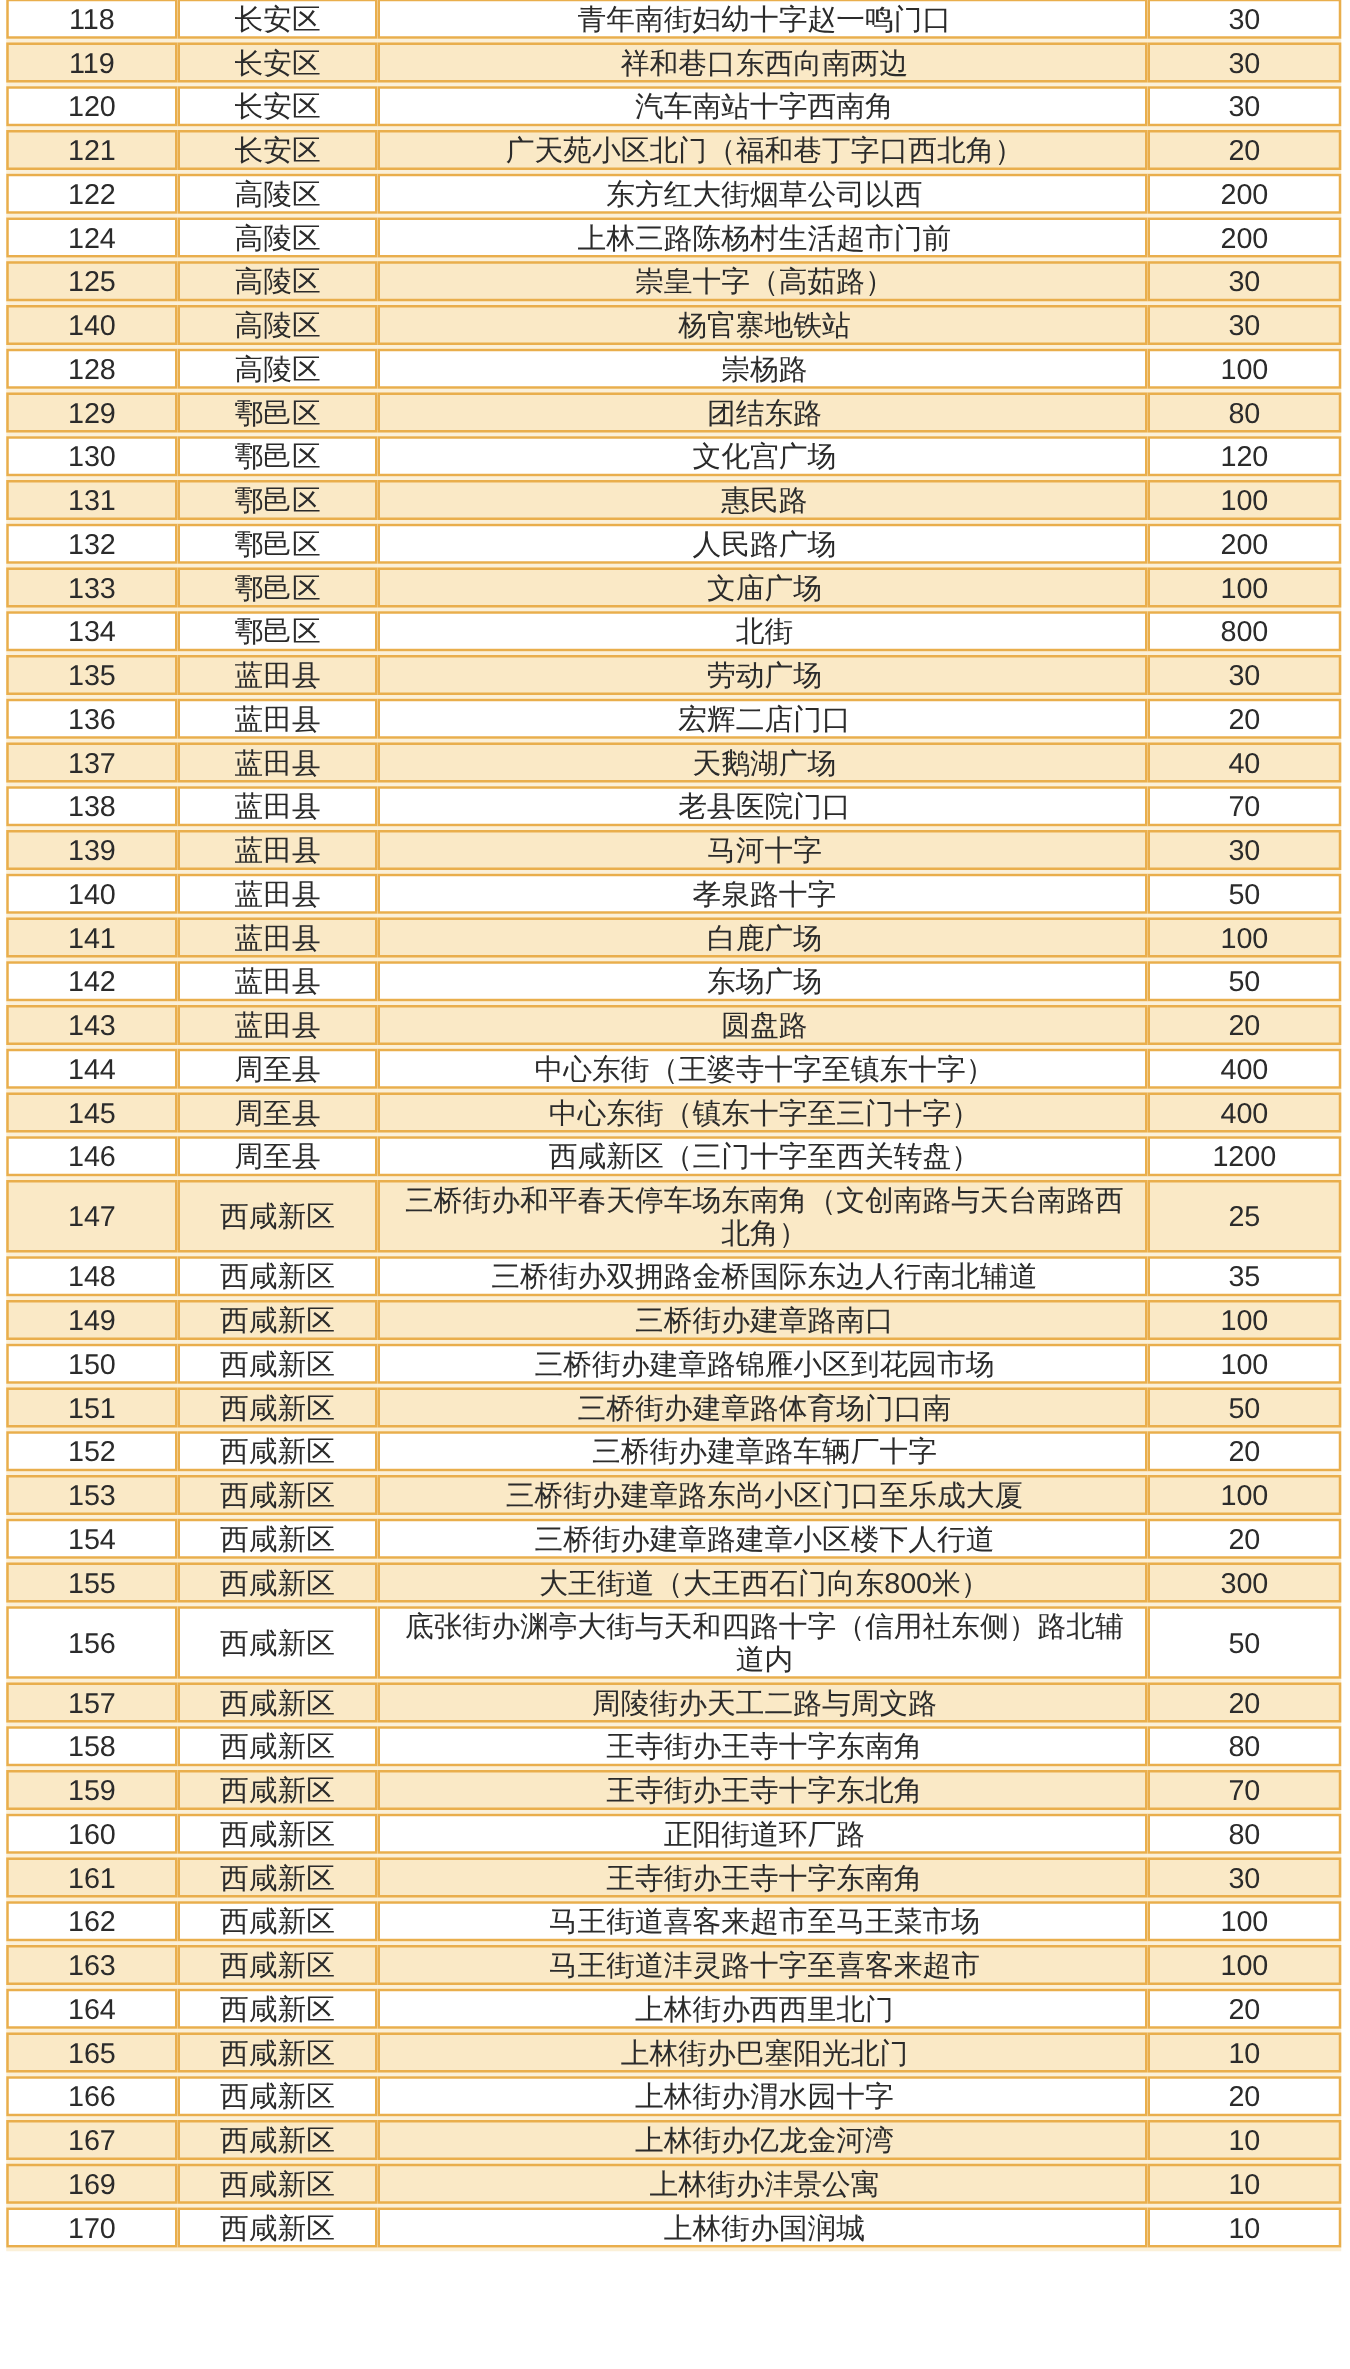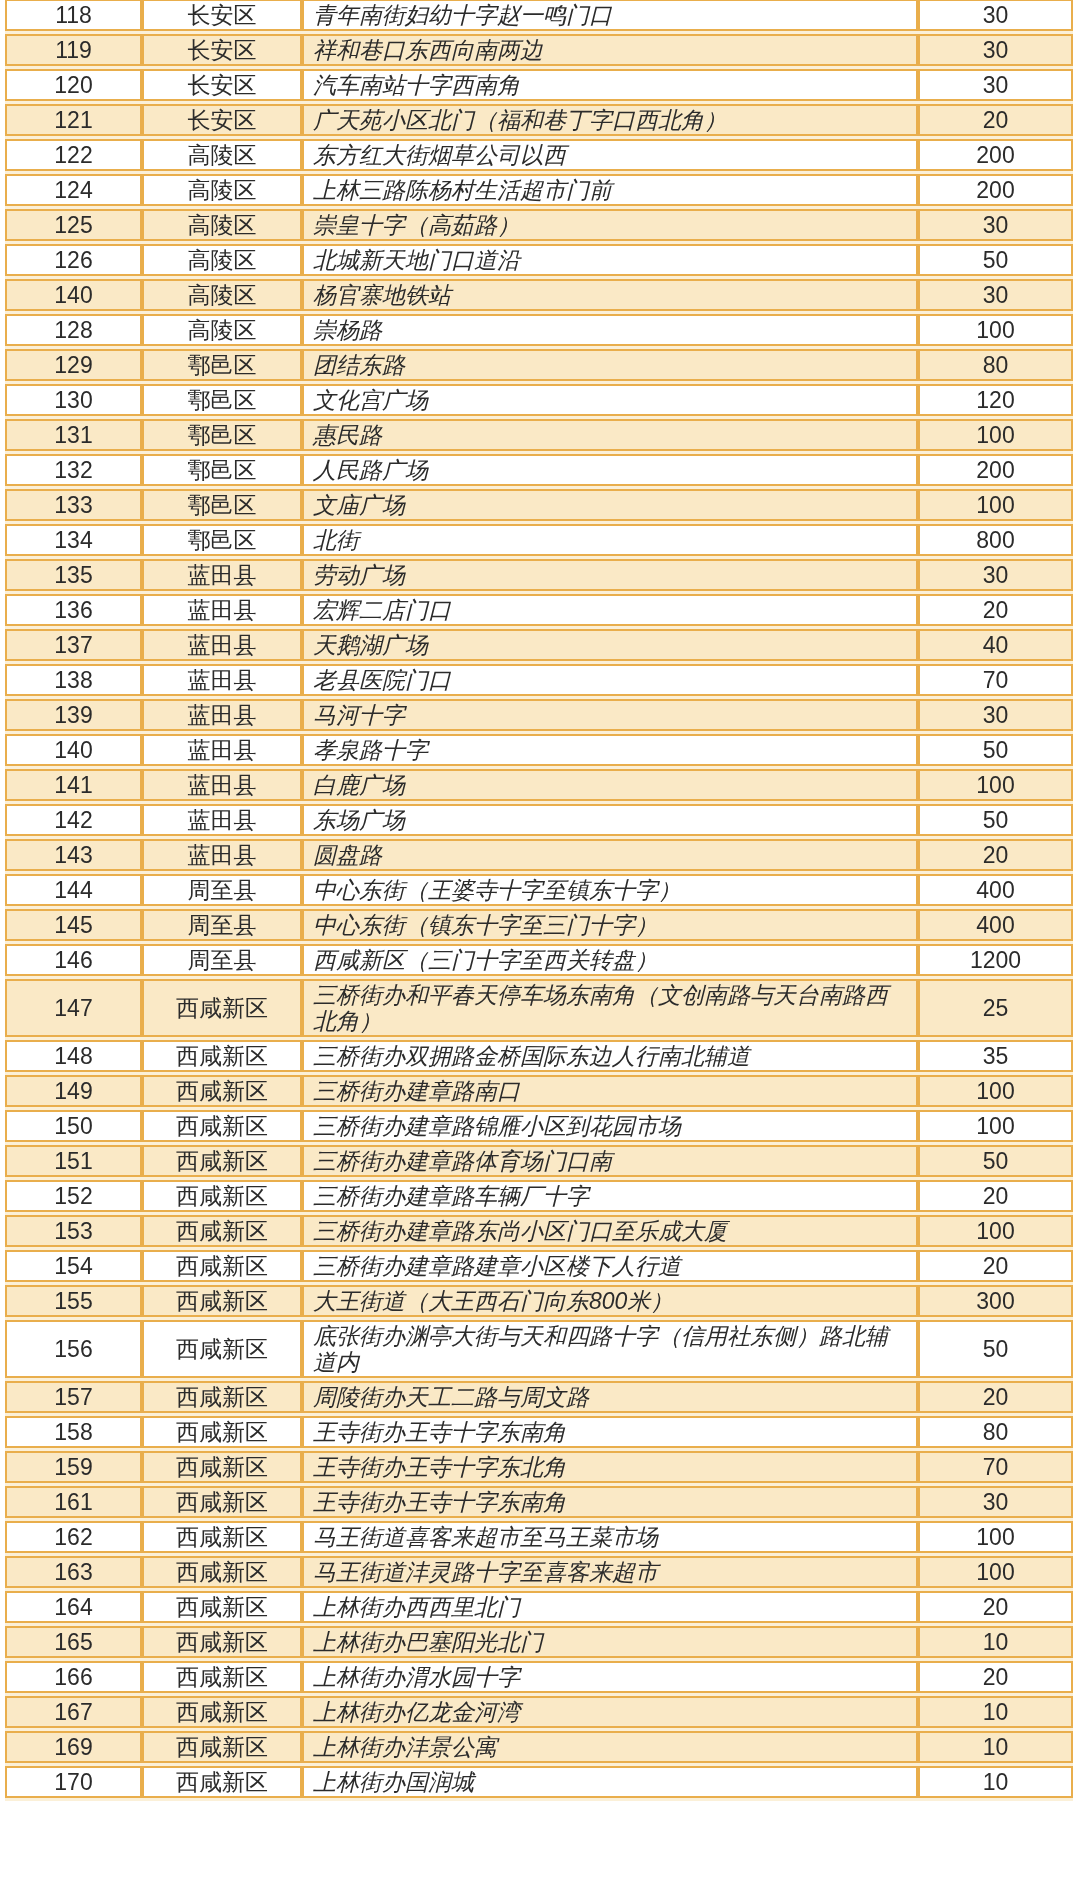--- a/index.html
+++ b/index.html
@@ -33,24 +33,23 @@
     background: #ffffff;
     word-break: break-all;
   }
   tr.row-alt td {
     background: #fae9c6;
   }
   td.col-index, td.col-district, td.col-count {
     text-align: center;
   }
   td.col-location {
-    text-align: left;
+    text-align: center;
     padding-left: 9px;
     padding-right: 6px;
-    font-style: italic;
   }
   col.c-index    { width: 137px; }
   col.c-district { width: 160px; }
   col.c-location { width: 616px; }
   col.c-count    { width: 155px; }
 </style>
 </head>
 <body>
 
 <div class="page">
@@ -105,26 +104,20 @@
     <td class="col-count">200</td>
   </tr>
 
   <tr class="table-row row-alt">
     <td class="col-index">125</td>
     <td class="col-district">高陵区</td>
     <td class="col-location">崇皇十字（高茹路）</td>
     <td class="col-count">30</td>
   </tr>
 
-  <tr class="table-row">
-    <td class="col-index">126</td>
-    <td class="col-district">高陵区</td>
-    <td class="col-location">北城新天地门口道沿</td>
-    <td class="col-count">50</td>
-  </tr>
 
   <tr class="table-row row-alt">
     <td class="col-index">140</td>
     <td class="col-district">高陵区</td>
     <td class="col-location">杨官寨地铁站</td>
     <td class="col-count">30</td>
   </tr>
 
   <tr class="table-row">
     <td class="col-index">128</td>
@@ -343,20 +336,26 @@
     <td class="col-count">80</td>
   </tr>
 
   <tr class="table-row row-alt">
     <td class="col-index">159</td>
     <td class="col-district">西咸新区</td>
     <td class="col-location">王寺街办王寺十字东北角</td>
     <td class="col-count">70</td>
   </tr>
 
+  <tr class="table-row">
+    <td class="col-index">160</td>
+    <td class="col-district">西咸新区</td>
+    <td class="col-location">正阳街道环厂路</td>
+    <td class="col-count">80</td>
+  </tr>
 
   <tr class="table-row row-alt">
     <td class="col-index">161</td>
     <td class="col-district">西咸新区</td>
     <td class="col-location">王寺街办王寺十字东南角</td>
     <td class="col-count">30</td>
   </tr>
 
   <tr class="table-row">
     <td class="col-index">162</td>

